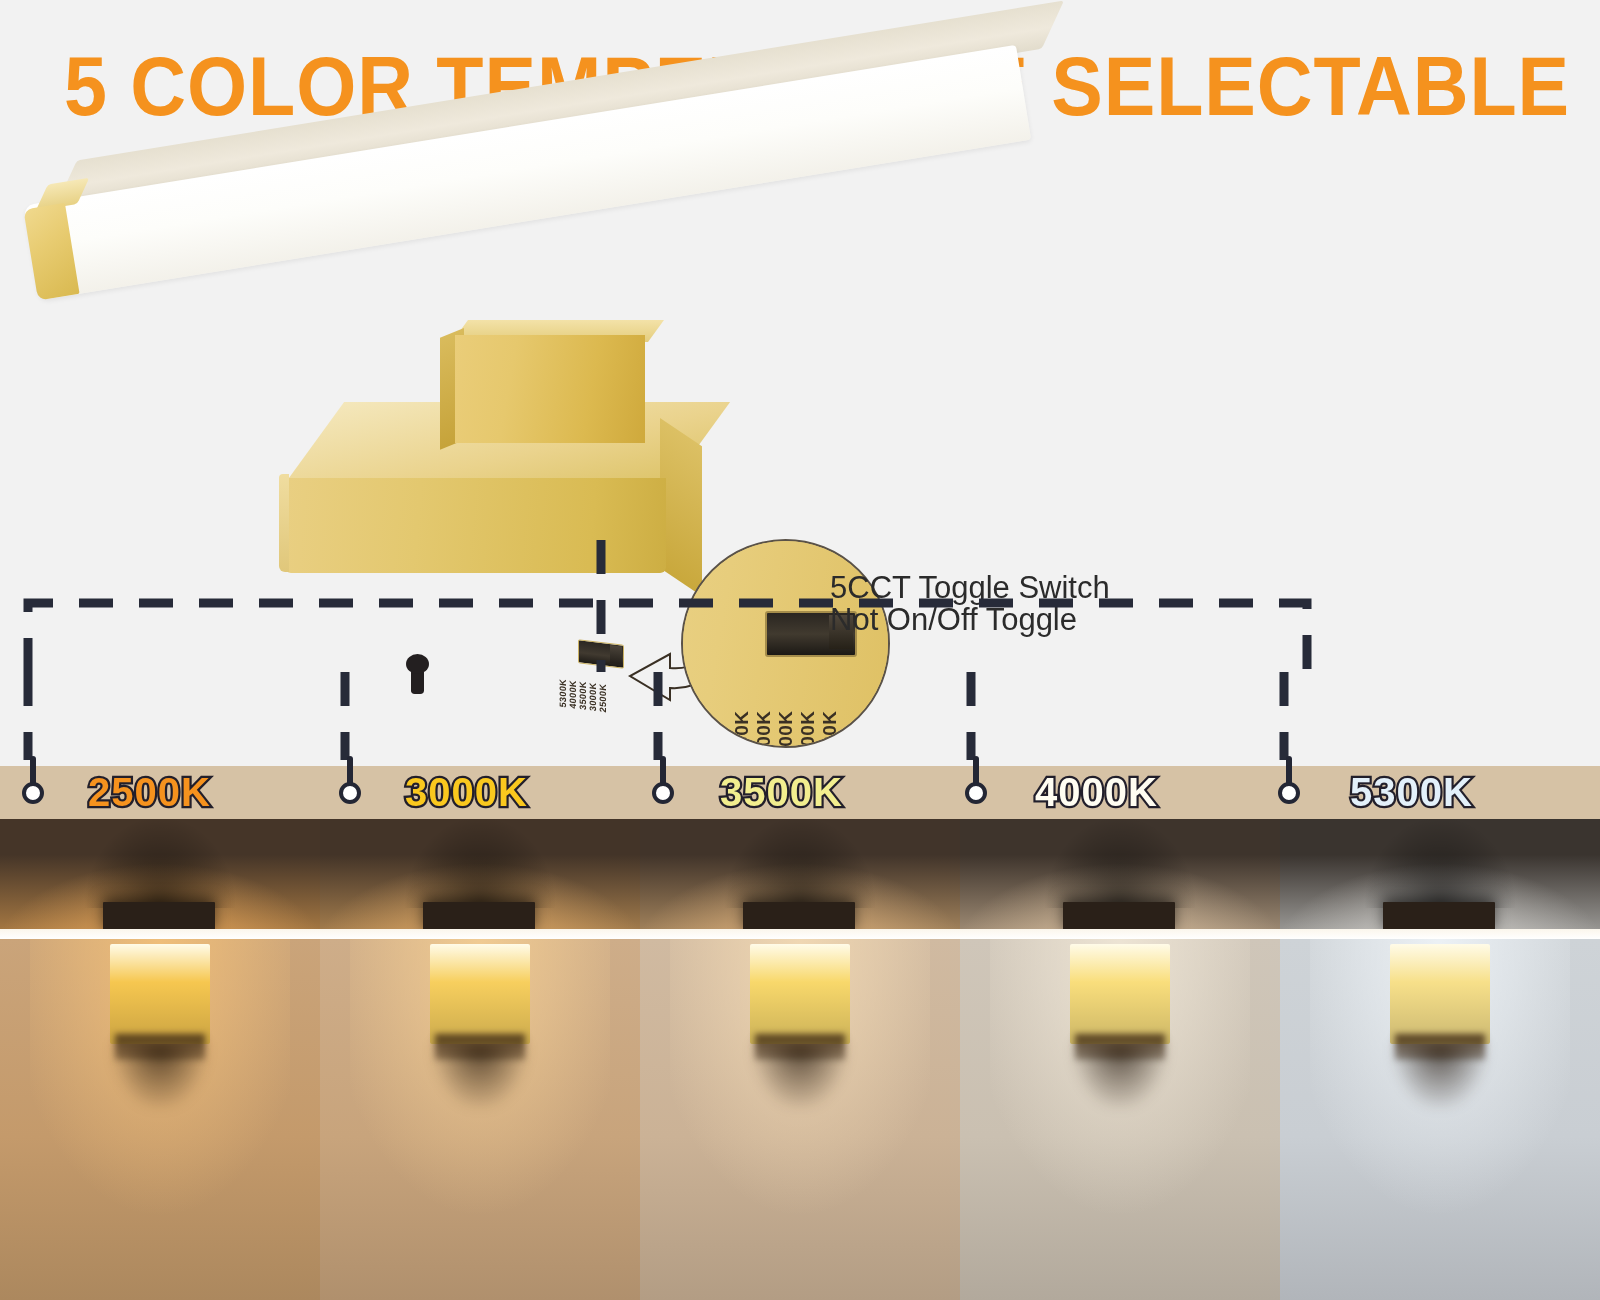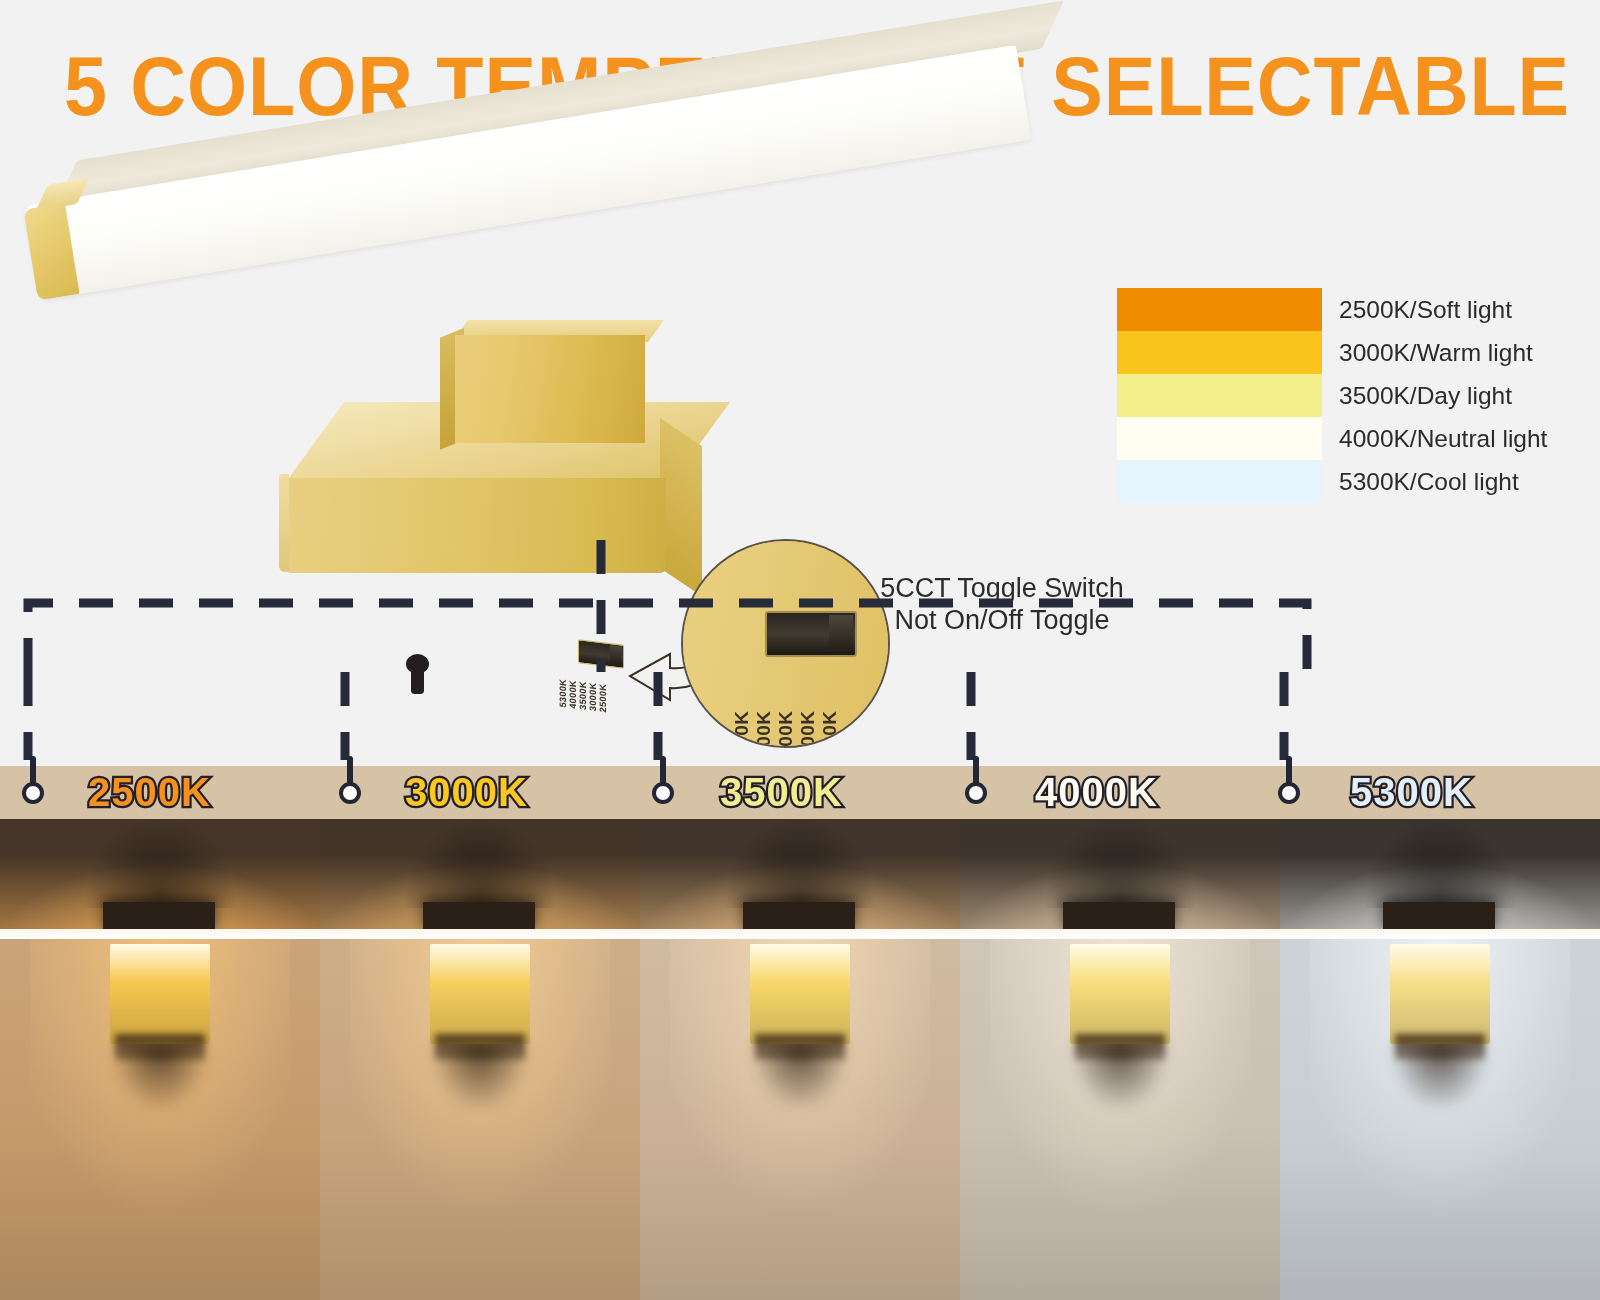--- a/index.html
+++ b/index.html
@@ -156,22 +156,22 @@
   .mag-cct .ln{
     position:absolute;bottom:0;
     font-size:19px;font-weight:bold;color:#3a3024;
     transform:rotate(-90deg);transform-origin:left bottom;
     white-space:nowrap;letter-spacing:0.5px;
     font-family:"Liberation Sans", sans-serif;
   }
 
   
   #switch-caption{
-    position:absolute;left:862px;top:572px;width:280px;
-    text-align:center;font-size:27px;line-height:32px;color:#2b2b2b;
+    position:absolute;left:830px;top:572px;width:280px;
+    font-size:31px;line-height:32px;color:#2b2b2b;
     font-family:"Liberation Sans", sans-serif;
   }
 
   
   #connectors{position:absolute;left:0;top:430px;width:1600px;height:360px;}
 
   
   #band{
     position:absolute;left:0;top:766px;width:1600px;height:53px;
     background:#d6c2a5;
@@ -307,36 +307,20 @@
         </div>
       </div>
     </div>
   </div>
 
   <div id="switch-caption">
     <div>5CCT Toggle Switch</div>
     <div>Not On/Off Toggle</div>
   </div>
 
-  <div id="legend">
-    <div class="lg-swatches">
-      <div class="lg-sw" style="background: rgb(240, 140, 0);"></div>
-      <div class="lg-sw" style="background: rgb(250, 195, 30);"></div>
-      <div class="lg-sw" style="background: rgb(243, 240, 140);"></div>
-      <div class="lg-sw" style="background: rgb(255, 254, 240);"></div>
-      <div class="lg-sw" style="background: rgb(229, 244, 253);"></div>
-    </div>
-    <div class="lg-labels">
-      <div class="lg-lab">2500K/Soft light</div>
-      <div class="lg-lab">3000K/Warm light</div>
-      <div class="lg-lab">3500K/Day light</div>
-      <div class="lg-lab">4000K/Neutral light</div>
-      <div class="lg-lab">5300K/Cool light</div>
-    </div>
-  </div>
 
   <svg id="connectors" viewBox="0 0 1600 360">
     <g stroke="#272b39" stroke-width="9" fill="none" stroke-linecap="butt">
       <path d="M28,242 L28,330" stroke-dasharray="34 26"></path>
       <path d="M345,242 L345,330" stroke-dasharray="34 26"></path>
       <path d="M658,242 L658,330" stroke-dasharray="34 26"></path>
       <path d="M971,242 L971,330" stroke-dasharray="34 26"></path>
       <path d="M1284,242 L1284,330" stroke-dasharray="34 26"></path>
       <path d="M601,110 L601,242" stroke-dasharray="34 26"></path>
       <path d="M28,242 L28,173 L1307,173 L1307,242" stroke-dasharray="34 26"></path>

